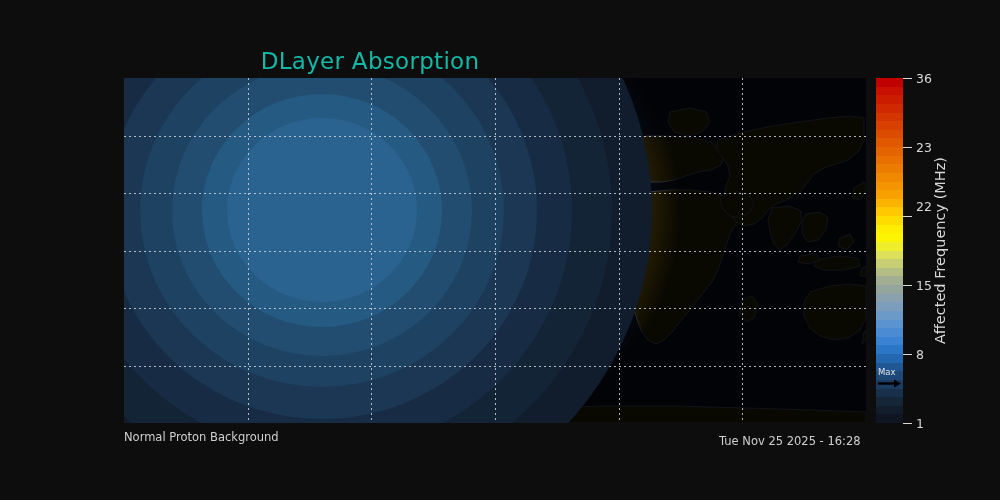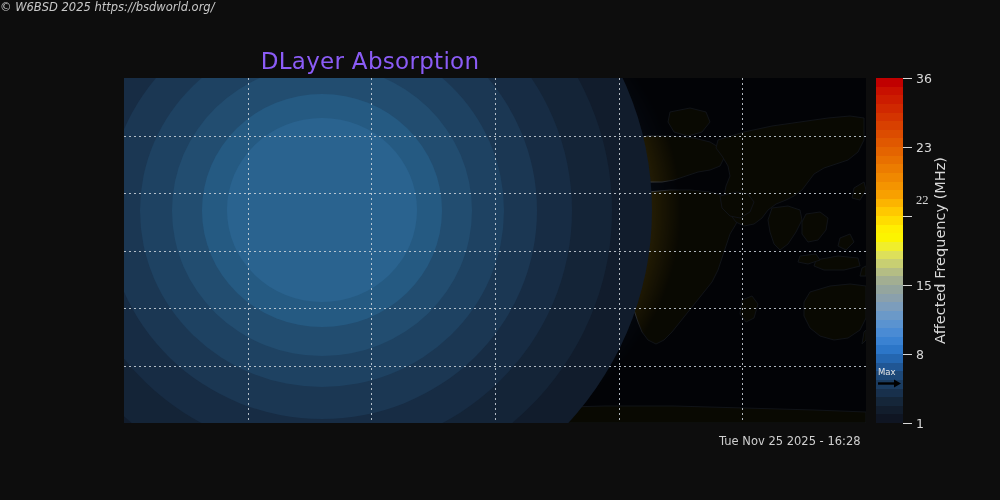--- a/index.html
+++ b/index.html
@@ -3,21 +3,21 @@
 <meta charset="utf-8">
 <title>DLayer Absorption</title>
 <style>
   html,body{margin:0;padding:0;background:#0d0d0d;}
   body{width:1000px;height:500px;overflow:hidden;
        font-family:"DejaVu Sans","Liberation Sans",sans-serif;}
   #root{position:relative;width:1000px;height:500px;background:#0d0d0d;}
 
   
   #title{position:absolute;left:0;top:48px;width:740px;text-align:center;
-         color:#8b5cf6;font-size:23px;letter-spacing:.3px;}
+         color:#14b8a6;font-size:23px;letter-spacing:.3px;}
 
   
   #mapframe{position:absolute;left:124px;top:78px;width:742px;height:345px;
             background:#0b1322;overflow:hidden;}
   #mapclip{position:absolute;left:0;top:0;width:742px;height:345px;overflow:hidden;}
 
   
   .landlayer{position:absolute;left:0;top:0;width:742px;height:345px;}
   .landlayer svg{display:block;}
 
@@ -221,35 +221,35 @@
       <div class="seg" style="height: 8.625px; background: rgb(21, 38, 57);"></div>
       <div class="seg" style="height: 8.625px; background: rgb(18, 29, 44);"></div>
       <div class="seg" style="height: 8.625px; background: rgb(15, 21, 34);"></div>
     </div>
   <div id="cbticks">
       <div class="tick" style="top: 0px;"></div>
       <div class="ticklbl" style="top: 0px;">36</div>
       <div class="tick" style="top: 69px;"></div>
       <div class="ticklbl" style="top: 69px;">23</div>
       <div class="tick" style="top: 138px;"></div>
-      <div class="ticklbl" style="top: 122px; font-family: Liberation Serif, serif;">22</div>
+      <div class="ticklbl" style="top: 128px;">22</div>
       <div class="tick" style="top: 207px;"></div>
       <div class="ticklbl" style="top: 207px;">15</div>
       <div class="tick" style="top: 276px;"></div>
       <div class="ticklbl" style="top: 276px;">8</div>
       <div class="tick" style="top: 345px;"></div>
       <div class="ticklbl" style="top: 345px;">1</div>
     </div>
   <div id="maxmark">
     <div class="mtxt">Max</div>
     <svg id="maxarrow" viewBox="0 0 24 9">
       <line x1="0" y1="4.5" x2="17" y2="4.5" stroke="#000" stroke-width="2.4"></line>
       <polygon points="16,0.5 23,4.5 16,8.5" fill="#000"></polygon>
     </svg>
   </div>
   <div id="cblabel">
     <span>Affected Frequency (MHz)</span>
   </div>
 
+  <div class="foot" id="statusA">Normal Proton Background</div>
   <div class="foot" id="stamp">Tue Nov 25 2025 - 16:28</div>
-  <div id="copy">© W6BSD 2025 https://bsdworld.org/</div>
 
 </div>
 
 </body></html>

